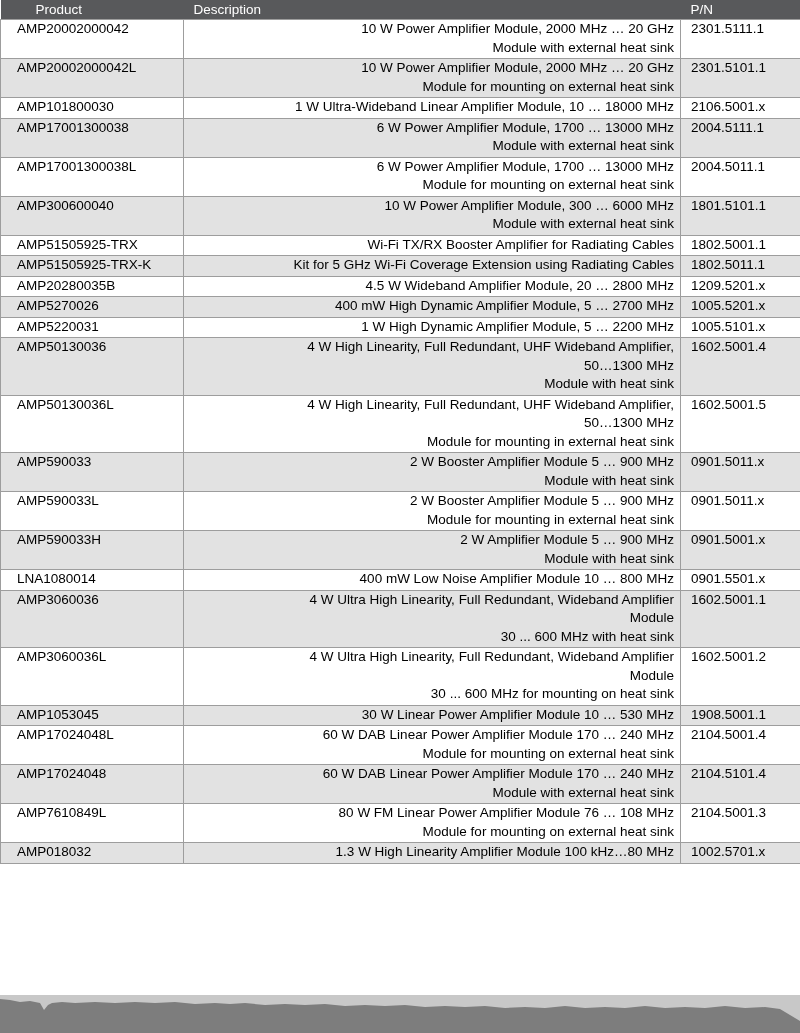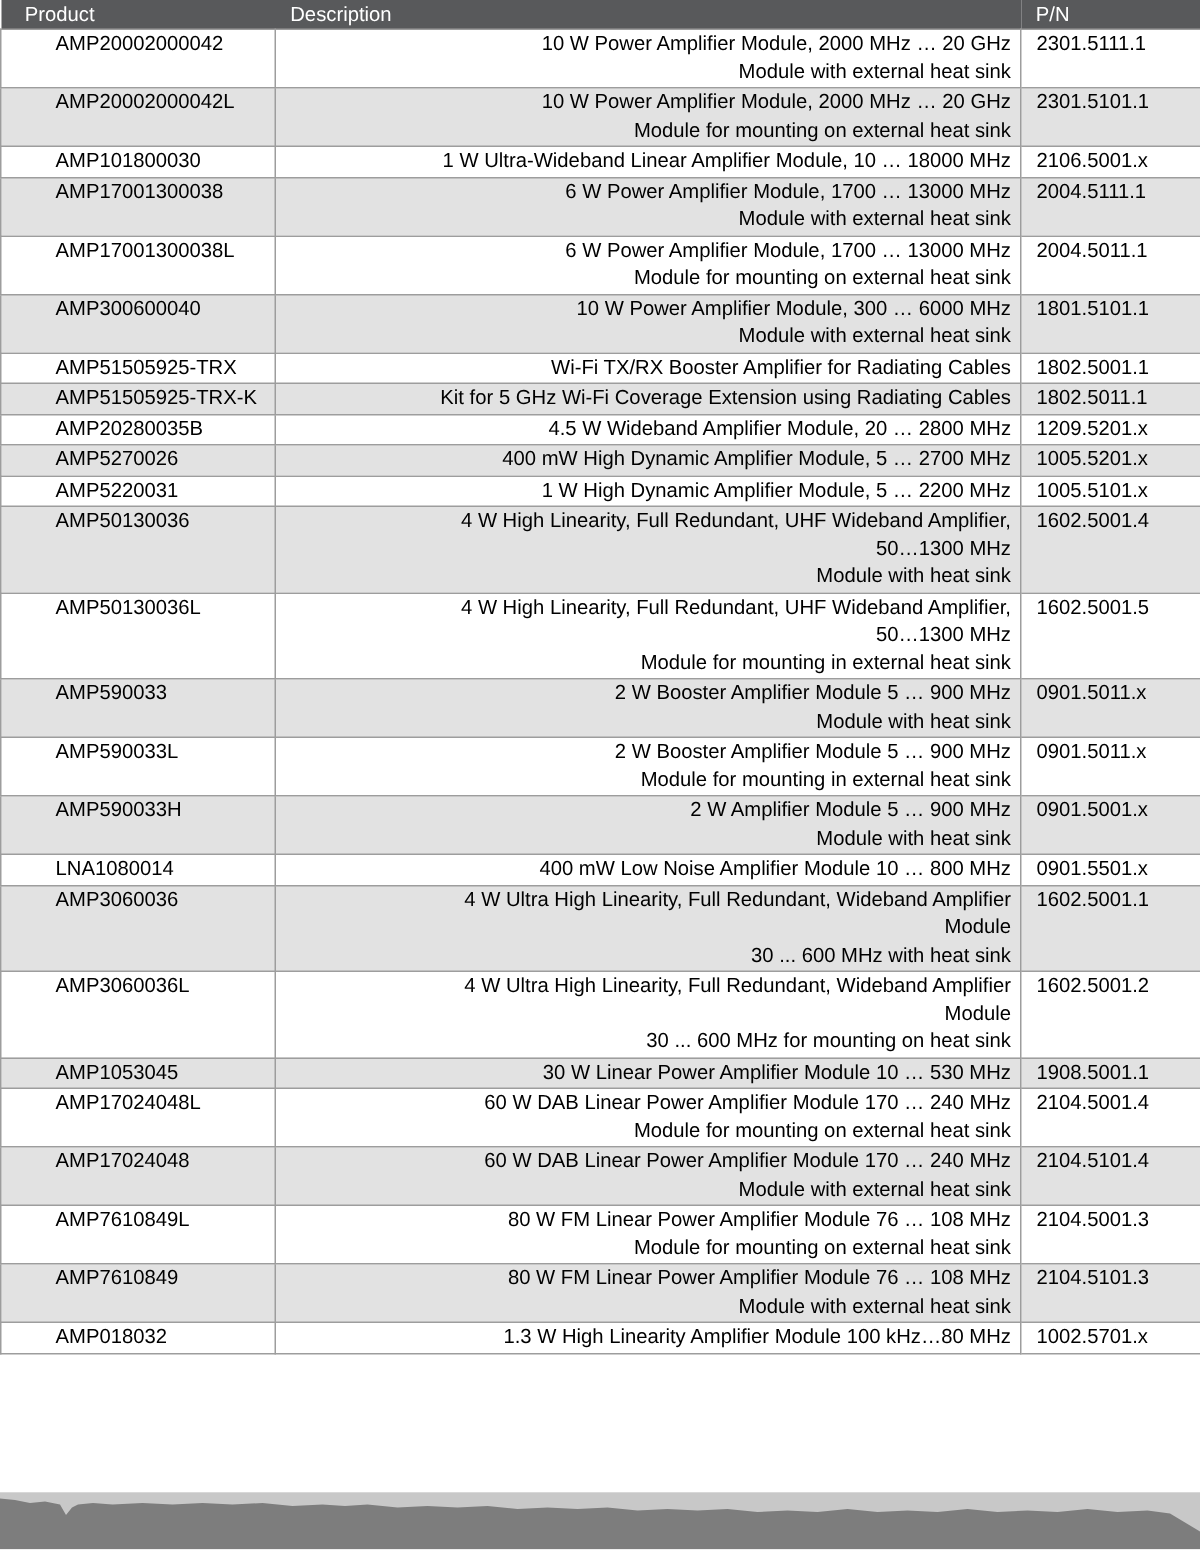--- a/index.html
+++ b/index.html
@@ -19,30 +19,30 @@
   th {
     background: var(--header-bg, #58595b);
     color: var(--header-text, #fff);
     font-weight: normal;
     font-size: 13.5px;
     line-height: 19px;
     text-align: left;
     padding: 0 0 0 10px;
     border: 0;
   }
-  th.product { padding-left: 16px; }
+  th.product { padding-left: 35px; }
   td {
     border: 1px solid var(--border, #9d9d9d);
     vertical-align: top;
     font-size: 13.5px;
     line-height: 18.5px;
     padding: 0 6px 1px 10px;
     background: var(--row-bg, #fff);
   }
-  td.product { padding-left: 36px; }
+  td.product { padding-left: 16px; }
   td.desc { white-space: pre-line; text-align: right; }
   tbody tr:nth-child(even) td { background: var(--row-alt-bg, #e2e2e2); }
   .tear {
     position: absolute;
     left: 0; top: 995px;
     width: 800px; height: 38px;
     z-index: 5;
     display: block;
   }
   .tear-dark { fill: var(--tear-dark, #7d7d7d); }
@@ -193,26 +193,20 @@
 Module with external heat sink</td>
         <td class="pn">2104.5101.4</td>
       </tr>
       <tr>
         <td class="product">AMP7610849L</td>
         <td class="desc">80 W FM Linear Power Amplifier Module 76 … 108 MHz
 Module for mounting on external heat sink</td>
         <td class="pn">2104.5001.3</td>
       </tr>
       <tr>
-        <td class="product">AMP7610849</td>
-        <td class="desc">80 W FM Linear Power Amplifier Module 76 … 108 MHz
-Module with external heat sink</td>
-        <td class="pn">2104.5101.3</td>
-      </tr>
-      <tr>
         <td class="product">AMP018032</td>
         <td class="desc">1.3 W High Linearity Amplifier Module 100 kHz…80 MHz</td>
         <td class="pn">1002.5701.x</td>
       </tr>
     </tbody>
 </table>
 
 <svg class="tear" viewBox="0 0 800 38" preserveAspectRatio="none" aria-hidden="true">
   <rect class="tear-dark" x="0" y="0" width="800" height="38"></rect>
   <polygon class="tear-light" points="0,0 800,0 800,26 780,14 765,12 745,13 725,11 705,13 685,12 665,13 645,11 625,13 605,12 585,13 565,11 545,13 525,12 505,13 485,11 465,12 445,11 425,12 405,10 385,11 365,10 345,11 325,9 305,10 285,9 265,10 245,8 230,9 215,8 195,9 175,7 155,8 135,7 115,8 95,7 75,8 62,7 52,8 48,10 44,15 40,8 30,6 20,7 10,5 0,4"></polygon>

